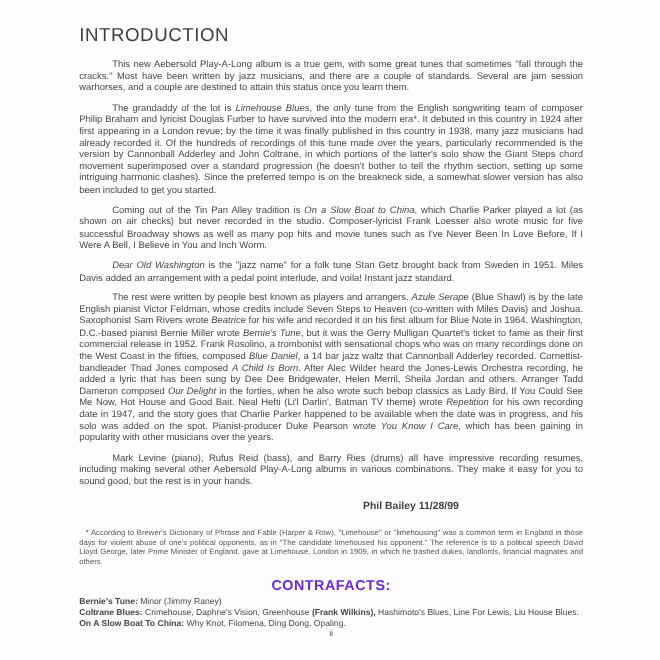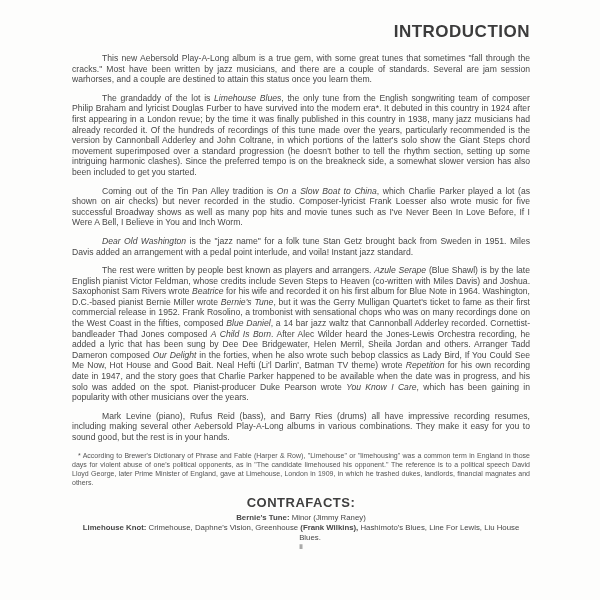--- a/index.html
+++ b/index.html
@@ -9,22 +9,22 @@
     height: 600px;
     background: #fdfdfc;
     box-sizing: border-box;
     padding: 22px 70px 0 72px;
     font-family: "Liberation Sans", sans-serif;
     color: #474747;
     overflow: hidden;
   }
   .doc-title {
     font-size: 17px;
-    font-weight: bold;
-    text-align: right;
+    font-weight: normal;
+    text-align: left;
     letter-spacing: 0.5px;
     color: #3c3c3c;
     margin: 0 0 11px 0;
   }
   .para {
     font-size: 8.6px;
     line-height: 10.6px;
     text-align: justify;
     text-indent: 30px;
     margin: 0 0 8px 0;
@@ -45,30 +45,29 @@
     text-align: justify;
     text-indent: 6px;
     color: #555555;
     margin: 0 0 6px 0;
   }
   .contrafacts-heading {
     font-size: 13px;
     font-weight: bold;
     text-align: center;
     letter-spacing: 0.5px;
-    color: #404040;
+    color: #6d28d9;
     margin: 8px 0 3px 0;
   }
   .contrafact-line {
     font-size: 7.8px;
     line-height: 9.6px;
     margin-left: 12px;
     padding-left: 6px;
     text-indent: -18px;
-    text-align: center;
   }
   .page-number {
     text-align: center;
     font-size: 8px;
     color: #555555;
     margin-top: 0;
   }
 </style>
 </head>
 <body>
@@ -77,25 +76,27 @@
 
   <h1 class="doc-title">INTRODUCTION</h1>
 
   <p class="para"><span class="seg-n">This new Aebersold Play-A-Long album is a true gem, with some great tunes that sometimes "fall through the cracks." Most have been written by jazz musicians, and there are a couple of standards. Several are jam session warhorses, and a couple are destined to attain this status once you learn them.</span></p>
   <p class="para"><span class="seg-n">The grandaddy of the lot is </span><span class="seg-bi">Limehouse Blues</span><span class="seg-n">, the only tune from the English songwriting team of composer Philip Braham and lyricist Douglas Furber to have survived into the modern era*. It debuted in this country in 1924 after first appearing in a London revue; by the time it was finally published in this country in 1938, many jazz musicians had already recorded it. Of the hundreds of recordings of this tune made over the years, particularly recommended is the version by Cannonball Adderley and John Coltrane, in which portions of the latter's solo show the </span><span class="seg-i">Giant Steps</span><span class="seg-n"> chord movement superimposed over a standard progression (he doesn't bother to tell the rhythm section, setting up some intriguing harmonic clashes). Since the preferred tempo is on the breakneck side, a somewhat slower version has also been included to get you started.</span></p>
   <p class="para"><span class="seg-n">Coming out of the Tin Pan Alley tradition is </span><span class="seg-bi">On a Slow Boat to China</span><span class="seg-n">, which Charlie Parker played a lot (as shown on air checks) but never recorded in the studio. Composer-lyricist Frank Loesser also wrote music for five successful Broadway shows as well as many pop hits and movie tunes such as </span><span class="seg-i">I've Never Been In Love Before, If I Were A Bell, I Believe in You</span><span class="seg-n"> and </span><span class="seg-i">Inch Worm</span><span class="seg-n">.</span></p>
   <p class="para"><span class="seg-bi">Dear Old Washington</span><span class="seg-n"> is the "jazz name" for a folk tune Stan Getz brought back from Sweden in 1951. Miles Davis added an arrangement with a pedal point interlude, and voila! Instant jazz standard.</span></p>
   <p class="para"><span class="seg-n">The rest were written by people best known as players and arrangers. </span><span class="seg-bi">Azule Serape</span><span class="seg-n"> (Blue Shawl) is by the late English pianist Victor Feldman, whose credits include </span><span class="seg-i">Seven Steps to Heaven</span><span class="seg-n"> (co-written with Miles Davis) and </span><span class="seg-i">Joshua</span><span class="seg-n">. Saxophonist Sam Rivers wrote </span><span class="seg-bi">Beatrice</span><span class="seg-n"> for his wife and recorded it on his first album for Blue Note in 1964. Washington, D.C.-based pianist Bernie Miller wrote </span><span class="seg-bi">Bernie's Tune</span><span class="seg-n">, but it was the Gerry Mulligan Quartet's ticket to fame as their first commercial release in 1952. Frank Rosolino, a trombonist with sensational chops who was on many recordings done on the West Coast in the fifties, composed </span><span class="seg-bi">Blue Daniel</span><span class="seg-n">, a 14 bar jazz waltz that Cannonball Adderley recorded. Cornettist-bandleader Thad Jones composed </span><span class="seg-bi">A Child Is Born</span><span class="seg-n">. After Alec Wilder heard the Jones-Lewis Orchestra recording, he added a lyric that has been sung by Dee Dee Bridgewater, Helen Merril, Sheila Jordan and others. Arranger Tadd Dameron composed </span><span class="seg-bi">Our Delight</span><span class="seg-n"> in the forties, when he also wrote such bebop classics as </span><span class="seg-i">Lady Bird, If You Could See Me Now, Hot House</span><span class="seg-n"> and </span><span class="seg-i">Good Bait</span><span class="seg-n">. Neal Hefti (</span><span class="seg-i">Li'l Darlin'</span><span class="seg-n">, Batman TV theme) wrote </span><span class="seg-bi">Repetition</span><span class="seg-n"> for his own recording date in 1947, and the story goes that Charlie Parker happened to be available when the date was in progress, and his solo was added on the spot. Pianist-producer Duke Pearson wrote </span><span class="seg-bi">You Know I Care</span><span class="seg-n">, which has been gaining in popularity with other musicians over the years.</span></p>
   <p class="para"><span class="seg-n">Mark Levine (piano), Rufus Reid (bass), and Barry Ries (drums) all have impressive recording resumes, including making several other Aebersold Play-A-Long albums in various combinations. They make it easy for you to sound good, but the rest is in your hands.</span></p>
 
+  <div class="signature">Phil Bailey 11/28/99</div>
 
   <div class="footnote"><span class="seg-n">* According to </span><span class="seg-i">Brewer's Dictionary of Phrase and Fable</span><span class="seg-n"> (Harper &amp; Row), "Limehouse" or "limehousing" was a common term in England in those days for violent abuse of one's political opponents, as in "The candidate limehoused his opponent." The reference is to a political speech David Lloyd George, later Prime Minister of England, gave at Limehouse, London in 1909, in which he trashed dukes, landlords, financial magnates and others.</span></div>
 
   <h2 class="contrafacts-heading">CONTRAFACTS:</h2>
 
   <div>
     <div class="contrafact-line"><span class="seg-b">Bernie's Tune: </span><span class="seg-i">Minor</span><span class="seg-n"> (Jimmy Raney)</span></div>
-    <div class="contrafact-line"><span class="seg-b">Limehouse Knot: </span><span class="seg-i">Crimehouse, Daphne's Vision, Greenhouse</span><span class="seg-b"> (Frank Wilkins), </span><span class="seg-i">Hashimoto's Blues, Line For Lewis, Liu House Blues.</span></div>
+    <div class="contrafact-line"><span class="seg-b">Coltrane Blues: </span><span class="seg-i">Crimehouse, Daphne's Vision, Greenhouse</span><span class="seg-b"> (Frank Wilkins), </span><span class="seg-i">Hashimoto's Blues, Line For Lewis, Liu House Blues.</span></div>
+    <div class="contrafact-line"><span class="seg-b">On A Slow Boat To China: </span><span class="seg-i">Why Knot, Filomena, Ding Dong, Opaling.</span></div>
   </div>
 
   <div class="page-number">ii</div>
 
 </div>
 
 </body></html>

